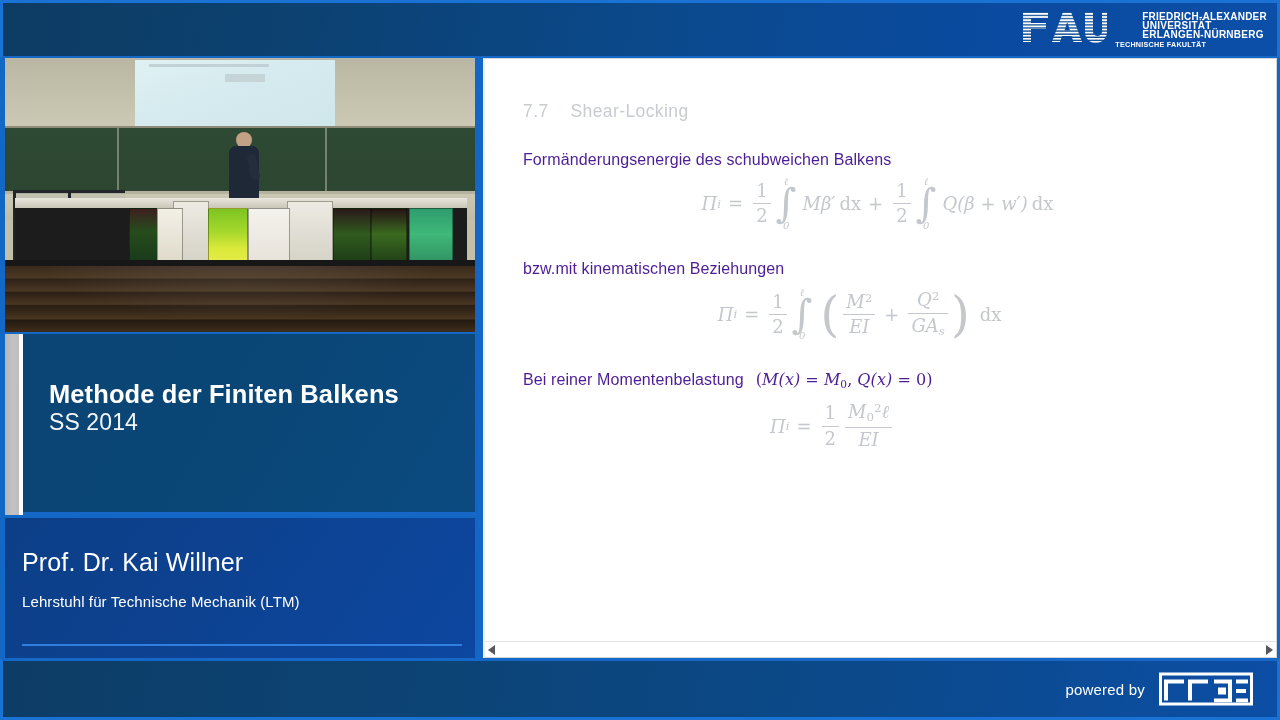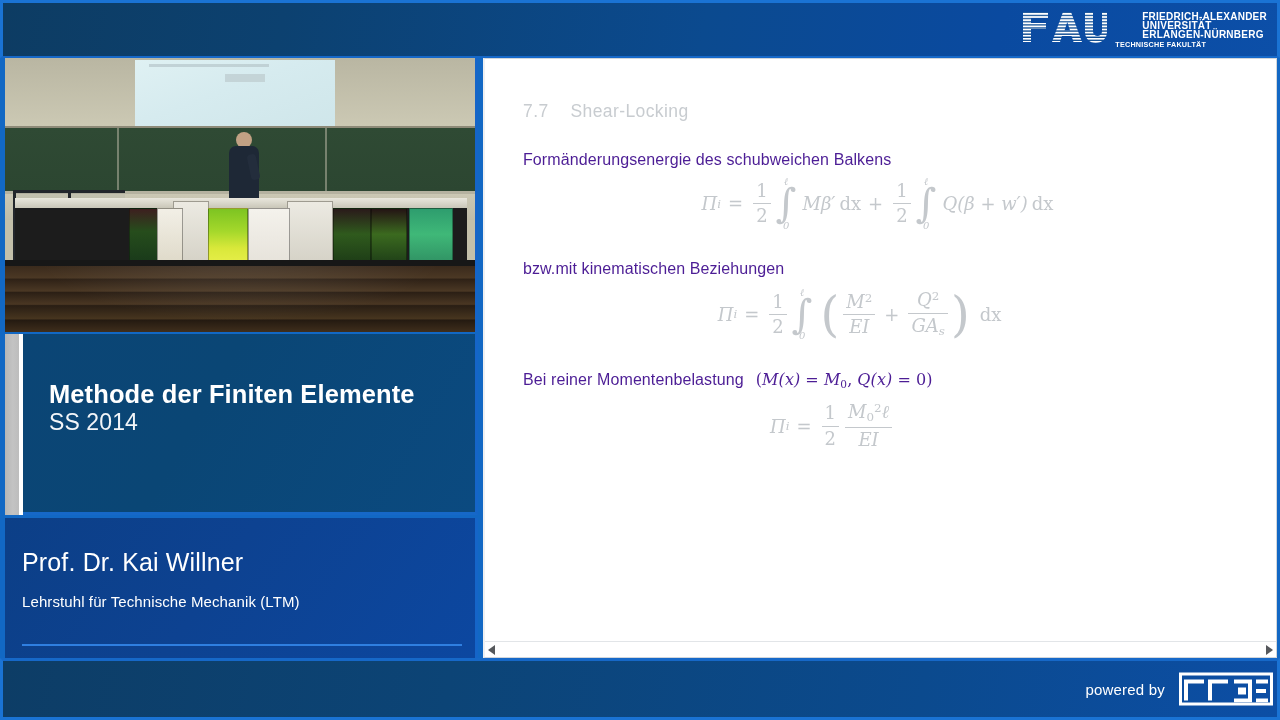--- a/index.html
+++ b/index.html
@@ -343,21 +343,21 @@
     left: 0; bottom: 0;
     width: 1280px; height: 62px;
     background: linear-gradient(100deg, #0d3d66 0%, #0c4476 35%, #0b4a8e 72%, #0c4ea5 100%);
     border-top: 3px solid #1668c8;
     border-bottom: 3px solid #1a73d4;
     border-left: 3px solid #1a73d4;
     border-right: 3px solid #1a73d4;
   }
   .powered {
     position: absolute;
-    right: 4px; top: 50%;
+    right: 24px; top: 50%;
     transform: translateY(-50%);
     display: flex;
     align-items: center;
     gap: 14px;
   }
   .powered-label {
     color: #ffffff;
     font-size: 15px;
     letter-spacing: .2px;
   }
@@ -438,21 +438,21 @@
       <div class="poster" style="left:366px; width:36px; background:linear-gradient(#241414,#3b6a1f 45%,#1d3c17);"></div>
       <div class="poster" style="left:404px; width:44px; background:linear-gradient(#2e9d6e 0%, #3fb878 45%, #2f8f62 100%);"></div>
 
       <div class="v-floor-edge"></div>
       <div class="v-seats"></div>
     </div>
 
     <div class="title-block">
       <div class="gray-bar"></div>
       <div class="title-body">
-        <div class="course-title">Methode der Finiten Elemente</div>
+        <div class="course-title">Methode der Finiten Balkens</div>
         <div class="course-term">SS 2014</div>
       </div>
     </div>
 
     <div class="presenter-block">
       <div class="presenter-name">Prof. Dr. Kai Willner</div>
       <div class="presenter-chair">Lehrstuhl für Technische Mechanik (LTM)</div>
       <div class="presenter-rule"></div>
     </div>
   </div>

